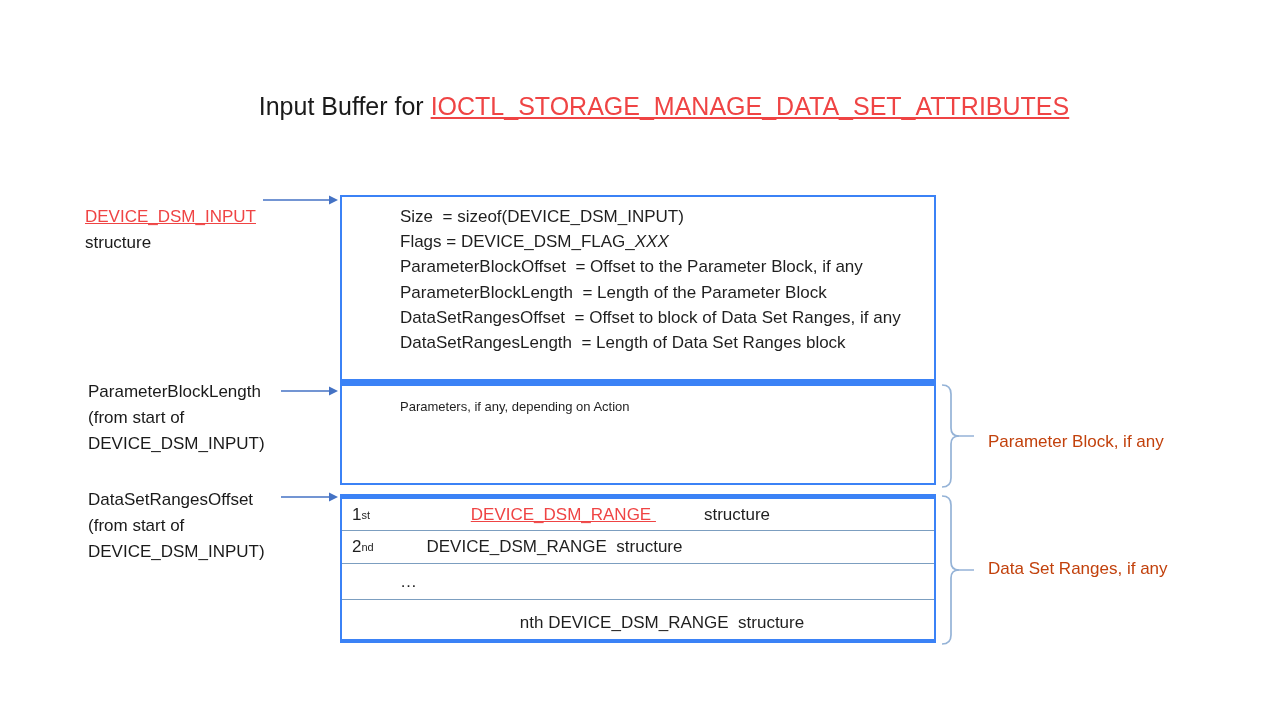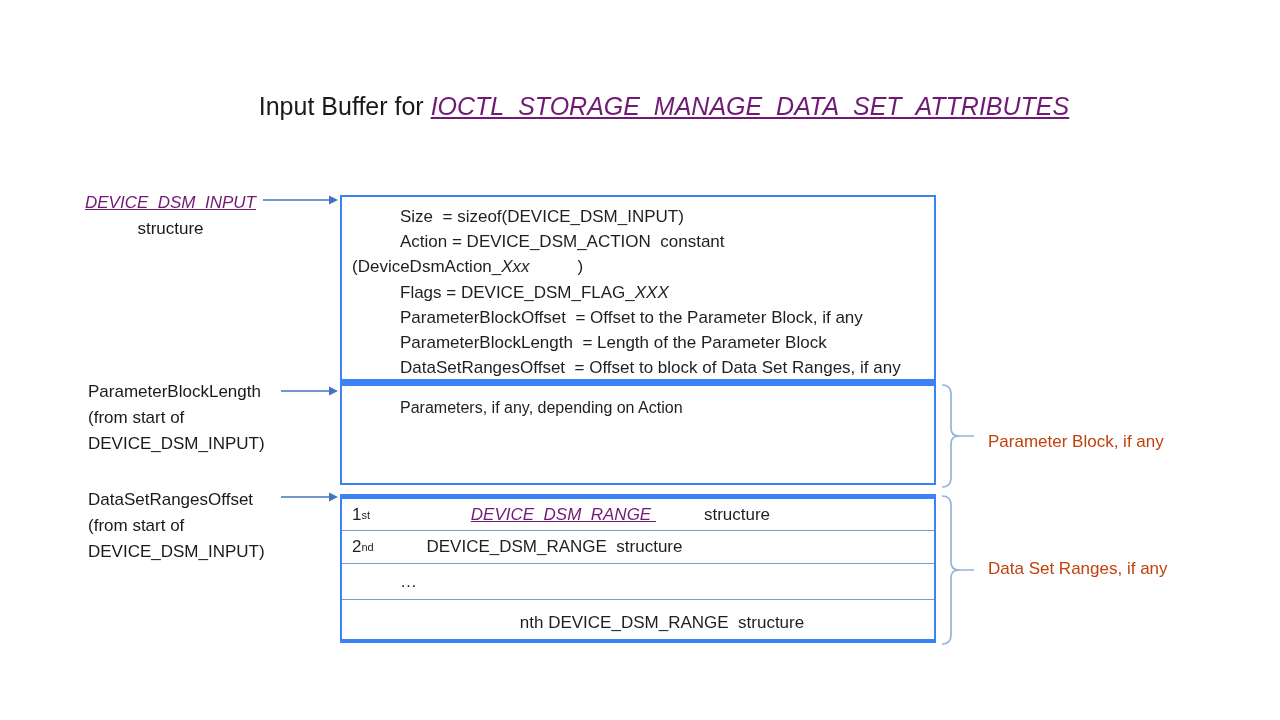--- a/index.html
+++ b/index.html
@@ -13,45 +13,45 @@
     overflow: hidden;
   }
   .pre { white-space: pre-wrap; margin-left: 48px; }
 
   
   .title {
     position: absolute; top: 92px; left: 0; width: 100%;
     text-align: center; font-size: 25px; color: #1a1a1a;
   }
   .title a, a.link {
-    color: #701a75; text-decoration: underline; cursor: pointer; font-style: italic;
+    color: #ef4444; text-decoration: underline; cursor: pointer;
   }
 
   
   .box {
     position: absolute; left: 340px; width: 596px;
     background: #fff; border: 2px solid #3b82f6;
   }
   .input-box { top: 195px; height: 186px; padding: 7px 10px 0 10px; }
   .input-box .line { font-size: 17px; line-height: 25.2px; }
-  .params-box { top: 381px; height: 104px; border-top-width: 5px; padding: 13px 10px 0 10px; font-size: 16px; }
+  .params-box { top: 381px; height: 104px; border-top-width: 5px; padding: 13px 10px 0 10px; font-size: 13px; }
   .ranges-box { top: 494px; height: 149px; border-top-width: 5px; border-bottom-width: 4px; padding: 0; }
   .range-row {
     display: flex; align-items: center;
     padding: 0 10px; font-size: 17px;
     border-bottom: 1px solid #7C9EC0;
   }
   .range-row:last-child { border-bottom: none; justify-content: center; }
   .rr1 { height: 32px; } .rr2 { height: 33px; } .rr3 { height: 36px; } .rr4 { height: 46px; }
   sup { font-size: 11px; vertical-align: super; line-height: 0; }
   .it { font-style: italic; }
 
   
   .llabel { position: absolute; font-size: 17px; line-height: 26px; color: #1a1a1a; }
-  .l1 { left: 85px; top: 190px; text-align: center; }
+  .l1 { left: 85px; top: 204px; }
   .l2 { left: 88px; top: 379px; }
   .l3 { left: 88px; top: 487px; }
 
   .arrow { position: absolute; }
 
   
   .rlabel { position: absolute; font-size: 17px; color: #c2410c; }
   .r1 { left: 988px; top: 432px; }
   .r2 { left: 988px; top: 559px; }
   .brace { position: absolute; }
@@ -60,25 +60,25 @@
 <body>
 
 <div class="slide">
 
   <div class="title">
     <span class="pre">Input Buffer for </span><a class="link">IOCTL_STORAGE_MANAGE_DATA_SET_ATTRIBUTES</a>
   </div>
 
   <div class="box input-box">
     <div class="line pre">Size  = sizeof(DEVICE_DSM_INPUT)</div>
-    <div class="line"><span class="pre">Action = DEVICE_DSM_ACTION  constant (DeviceDsmAction_</span><span class="it">Xxx</span><span class="pre">)</span></div>
     <div class="line"><span class="pre">Flags = DEVICE_DSM_FLAG_</span><span class="it">XXX</span></div>
     <div class="line pre">ParameterBlockOffset  = Offset to the Parameter Block, if any</div>
     <div class="line pre">ParameterBlockLength  = Length of the Parameter Block</div>
     <div class="line pre">DataSetRangesOffset  = Offset to block of Data Set Ranges, if any</div>
+    <div class="line pre">DataSetRangesLength  = Length of Data Set Ranges block</div>
   </div>
 
   <div class="box params-box">
     <span class="pre">Parameters, if any, depending on Action</span>
   </div>
 
   <div class="box ranges-box">
     <div class="range-row rr1">
       <span>1</span>
         <sup>st</sup>

